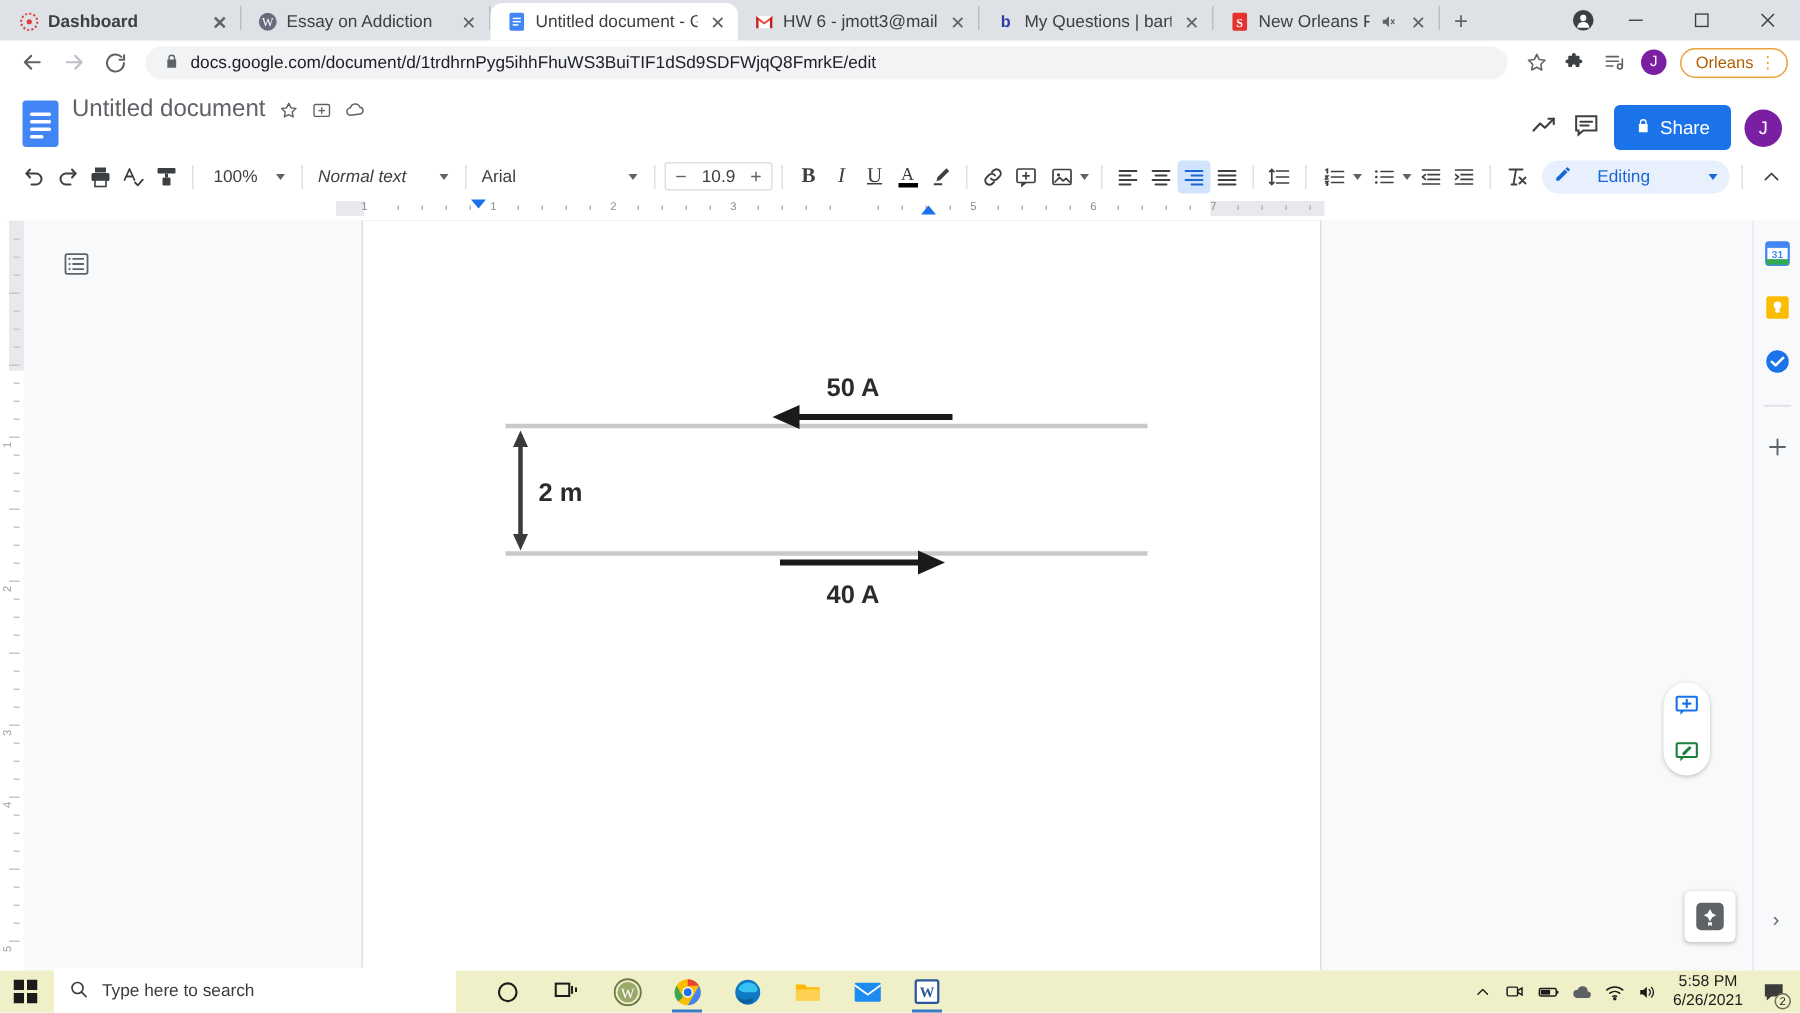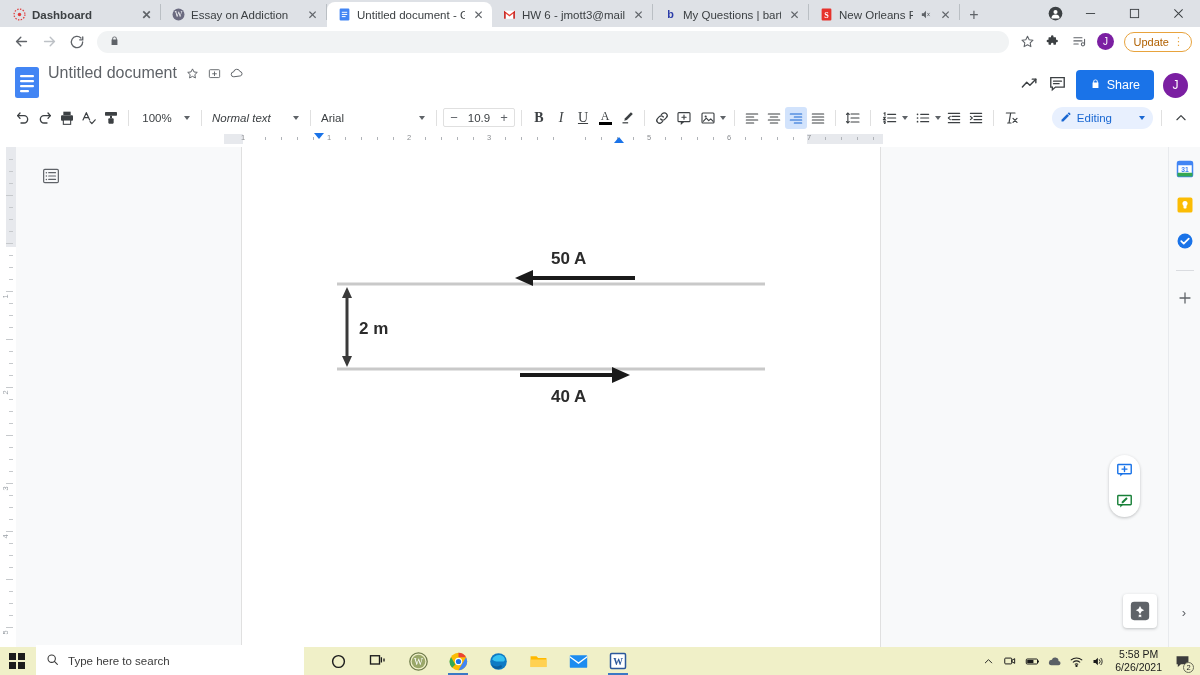--- a/index.html
+++ b/index.html
@@ -91,21 +91,21 @@
   .tb-drop { display:flex; align-items:center; height:22px; color:#3c4043; font-size:11.5px; }
   .caret { border-left:3.5px solid transparent; border-right:3.5px solid transparent;
     border-top:4px solid #5f6368; margin:0 5px; }
   .stylebox { width:80px; text-align:left; padding-left:4px;font-style:italic; }
   .fontbox { width:66px; text-align:left; padding-left:4px; }
   .fontsizer { display:flex; align-items:center; height:19px; border:1px solid #e0e0e0; border-radius:2px; }
   .fontsizer .fs { width:20px; text-align:center; color:#5f6368; font-size:13px; }
   .fontsizer .fv { width:30px; text-align:center; font-size:11.5px; color:#3c4043; }
   .editingpill {
     height:22px; background:#e8f0fe; color:#1967d2; border-radius:11px; display:flex;
-    align-items:center; gap:5px; padding:0 8px; font-size:11.5px; font-weight:500;
+    align-items:center; gap:17px; padding:0 8px; font-size:11.5px; font-weight:500;
   }
   .toolbar-right { margin-left:auto; display:flex; align-items:center; gap:4px; }
 
   
   .ruler-h { height:16px; background:#fff; position:relative; }
   .ruler-h .rbar { position:absolute; left:243px; right:317px; top:3px; height:10px; background:#fff; }
   .ruler-h .margin { position:absolute; top:3px; height:10px; background:#e7e9ed; }
   .rtick { position:absolute; top:6px; width:1px; height:3px; background:#b0b3b8; }
   .rnum { position:absolute; top:2px; font-size:7.5px; color:#8a8d91; transform:translateX(-50%); }
   .rindent { position:absolute; width:0; height:0; border-left:5px solid transparent;
@@ -298,20 +298,21 @@
           <path d="M20.5 12a8.5 8.5 0 11-2.6-6.1"></path>
           <path d="M20.6 4.2v4.6h-4.6"></path>
         </svg>
     </div>
     <div class="urlbox">
       <span>
         <svg width="11" height="11" viewBox="0 0 24 24" fill="#5f6368">
             <path d="M17 10V8a5 5 0 10-10 0v2H5.6v12h12.8V10H17zm-8-2a3 3 0 116 0v2H9V8z"></path>
           </svg>
       </span>
+      <span class="urltext">docs.google.com/document/d/1trdhrnPyg5ihhFhuWS3BuiTIF1dSd9SDFWjqQ8FmrkE/edit</span>
     </div>
     <div class="iconbtn">
       <svg width="15" height="15" viewBox="0 0 24 24" fill="none" stroke="#5f6368" stroke-width="1.7" stroke-linejoin="round">
           <path d="M12 3.5l2.7 5.6 6.1.8-4.5 4.2 1.1 6.1L12 17.3 6.6 20.2l1.1-6.1-4.5-4.2 6.1-.8z"></path>
         </svg>
     </div>
     <div class="iconbtn">
       <svg width="15" height="15" viewBox="0 0 24 24" fill="#3c4043">
           <path d="M10 2a2 2 0 012 2v1h3a1 1 0 011 1v3h1a2 2 0 110 4h-1v3a1 1 0 01-1 1h-3v-1a2 2 0 10-4 0v1H5a1 1 0 01-1-1v-3H3a2 2 0 110-4h1V6a1 1 0 011-1h3V4a2 2 0 012-2z"></path>
         </svg>
@@ -320,21 +321,21 @@
       <svg width="15" height="15" viewBox="0 0 24 24" fill="none" stroke="#5f6368" stroke-width="1.7" stroke-linecap="round">
           <path d="M3 6h13M3 11h13M3 16h7"></path>
           <circle cx="17.5" cy="16.5" r="2.6"></circle>
           <path d="M20.1 16.5V8.6"></path>
         </svg>
     </div>
     <div class="iconbtn">
       <span class="avatar-sm">J</span>
     </div>
     <div class="updatepill">
-      <span>Update</span>
+      <span>Orleans</span>
       <span class="dots">⋮</span>
     </div>
   </div>
 
   <div class="docs">
 
     <div class="docs-header">
       <div class="docs-logo">
         <svg width="26" height="33" viewBox="0 0 26 33">
             <rect x="1" y="1" width="24" height="31" rx="2.5" fill="#4285f4"></rect>

